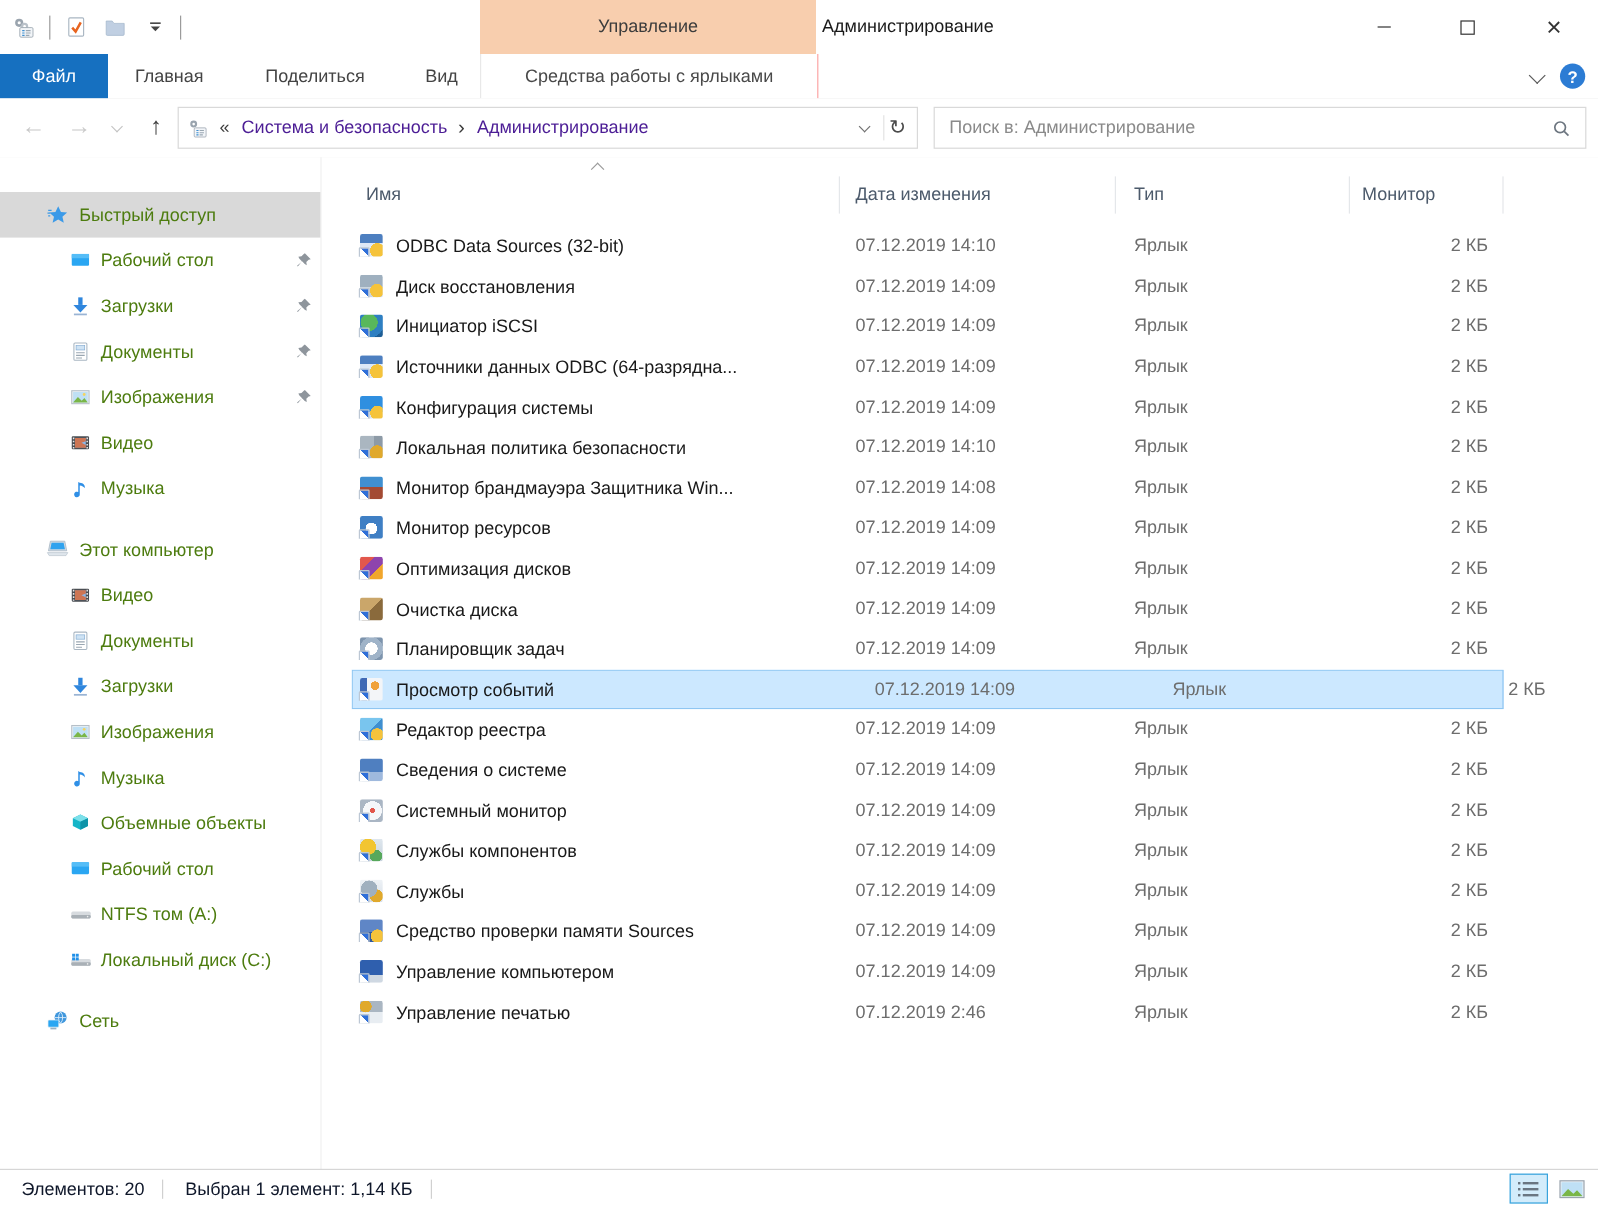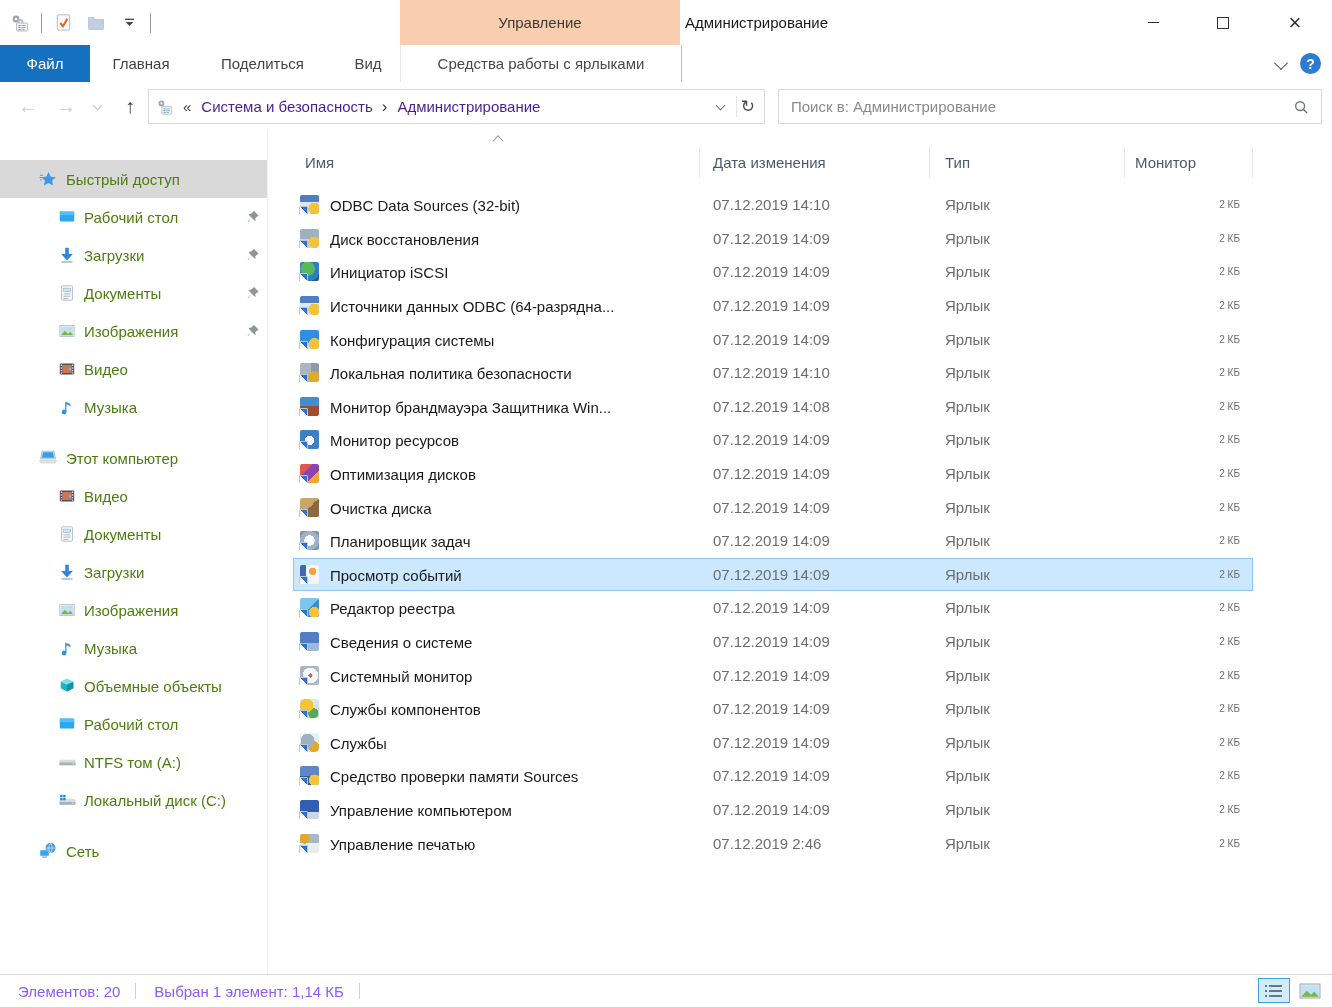--- a/index.html
+++ b/index.html
@@ -65,26 +65,26 @@
 
   .list{position:absolute;left:293px;top:4px;width:960px;}
   .cols{display:grid;grid-template-columns:407px 230px 195px 128px;}
   .lhead{position:relative;height:45px;}
   .hcell{position:relative;font-size:15px;color:#4c5a6b;display:flex;align-items:flex-end;padding-bottom:9px;box-sizing:border-box;}
   .hcell::after{content:"";position:absolute;right:0;top:12px;bottom:2px;width:1px;background:#e4e7ea;}
   .h-name{padding-left:12px;} .h-date{padding-left:13px;} .h-type{padding-left:15px;} .h-size{padding-left:10px;}
   .sort-chev{position:absolute;left:201px;top:2px;width:7px;height:7px;border-right:1.3px solid #9a9a9a;border-bottom:1.3px solid #9a9a9a;transform:rotate(225deg);}
   .rows{margin-top:8px;}
   .frow{height:33.6px;align-items:center;box-sizing:border-box;}
-  .frow.sel{background:#cce8ff;box-shadow:inset 0 0 0 1px #8fc6f2;}
+  .frow.sel{background:#cce8ff;box-shadow:inset 0 0 0 1px #8fc6f2;gap:16px;}
   .c-name{display:flex;align-items:flex-end;gap:11px;padding-left:7px;font-size:15px;color:#191919;white-space:nowrap;overflow:hidden;}
   .c-name .nm{overflow:hidden;text-overflow:ellipsis;}
   .c-date,.c-type{font-size:15px;color:#6d6d6d;padding-left:13px;white-space:nowrap;}
   .c-type{padding-left:15px;}
-  .c-size{font-size:10px;color:#6d6d6d;text-align:right;padding-right:13px;white-space:nowrap;}
+  .c-size{font-size:15px;color:#6d6d6d;text-align:right;padding-right:13px;white-space:nowrap;}
 
   
   .fico{width:19px;height:19px;border-radius:2px;position:relative;flex:0 0 auto;}
   .fico::after{content:"";position:absolute;left:-1px;bottom:-1px;width:7px;height:7px;background:linear-gradient(45deg,#fff 54%,#2f6fd8 54%);border:1px solid #bcc7d4;border-radius:1px;}
   .fi1,.fi4{background:radial-gradient(circle at 76% 72%,#f5c33b 0 30%,transparent 31%),linear-gradient(180deg,#4d7fc0 38%,#dde8f6 38%);}
   .fi2{background:radial-gradient(circle at 74% 70%,#f5c33b 0 29%,transparent 30%),linear-gradient(180deg,#9fb0bf 0 55%,#ccd6df 55%);}
   .fi3{background:radial-gradient(circle at 40% 35%,#58b85c 0 42%,#2e7fc2 43% 75%,#1d5e96 76%);}
   .fi5{background:radial-gradient(circle at 76% 74%,#f5c33b 0 29%,transparent 30%),linear-gradient(180deg,#2f8fe0 0 68%,#d7e3ef 68%);}
   .fi6{background:radial-gradient(circle at 75% 75%,#e0a92c 0 30%,transparent 31%),linear-gradient(90deg,#aab6c0 0 60%,#8d9aa6 60%);}
   .fi7{background:linear-gradient(180deg,#3f8fd0 0 45%,#a34a33 45%);}
@@ -96,21 +96,21 @@
   .fi13{background:radial-gradient(circle at 75% 75%,#f5c33b 0 26%,transparent 27%),linear-gradient(135deg,#79c5ee 0 50%,#3f8fd0 50%);}
   .fi14{background:linear-gradient(180deg,#4f7fc0 0 60%,#9fb9dd 60%);}
   .fi15{background:radial-gradient(circle at 55% 50%,#e2574c 0 14%,#f5f7fa 15% 55%,#aab6c4 56%);}
   .fi16{background:radial-gradient(circle at 35% 35%,#f2c531 0 38%,transparent 39%),radial-gradient(circle at 70% 75%,#57a85c 0 26%,transparent 27%),linear-gradient(180deg,#dfe7ee,#c6d2dc);}
   .fi17{background:radial-gradient(circle at 40% 40%,#9fb0bf 0 42%,transparent 43%),radial-gradient(circle at 72% 72%,#e0a92c 0 28%,transparent 29%),linear-gradient(180deg,#eef2f6,#d6dee6);}
   .fi18{background:radial-gradient(circle at 76% 74%,#f5c33b 0 27%,transparent 28%),linear-gradient(180deg,#5f86c6 0 55%,#32599b 55%);}
   .fi19{background:linear-gradient(180deg,#2f5fae 0 65%,#cfd8e2 65%);}
   .fi20{background:radial-gradient(circle at 25% 25%,#e0a92c 0 24%,transparent 25%),linear-gradient(180deg,#aab6c2 0 50%,#e8edf2 50%);}
 
   
-  .statusbar{position:absolute;left:0;right:0;bottom:0;height:32px;border-top:1px solid #d6d6d6;display:flex;align-items:center;font-size:15px;color:#8b5cf6;}
+  .statusbar{position:absolute;left:0;right:0;bottom:0;height:32px;border-top:1px solid #d6d6d6;display:flex;align-items:center;font-size:15px;color:#0f172a;}
   .statusbar .st{margin-left:18px;white-space:nowrap;}
   .statusbar .ssep{width:1px;height:16px;background:#d0d0d0;margin-left:15px;}
   .viewbtns{position:absolute;right:6px;top:3px;display:flex;gap:4px;align-items:center;}
   .vbtn{width:32px;height:25px;display:flex;align-items:center;justify-content:center;box-sizing:border-box;}
   .vbtn.active{background:#d3ecfb;border:1px solid #38a3dc;}
 </style>
 </head>
 <body>
 
 <div class="win">

